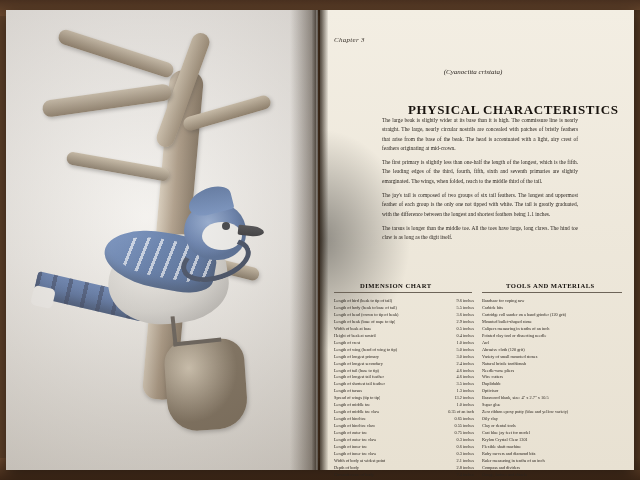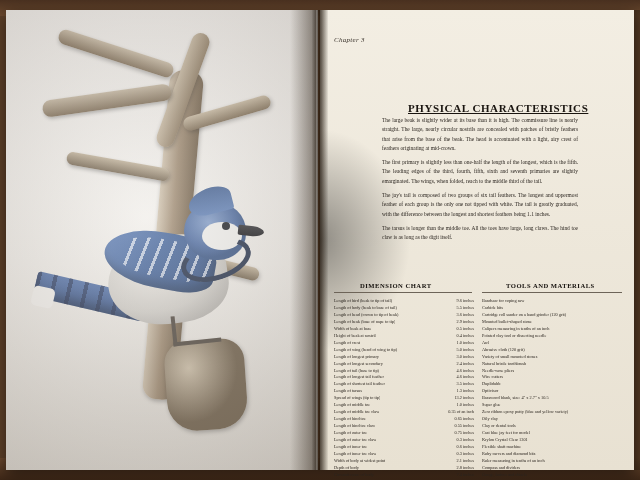--- a/index.html
+++ b/index.html
@@ -235,25 +235,24 @@
   }
   .latin {
     position: absolute; left: 0; right: 8px; top: 58px;
     text-align: center;
     font-size: 7px;
     font-style: italic;
     color: #2b2520;
   }
   .sec-head {
     position: absolute;
-    font-size: 11px;
+    font-size: 13px;
     font-weight: bold;
     letter-spacing: .6px;
     color: #19140f;
-    text-decoration: underline;
   }
   #phys-head { left: 88px; top: 92px; }
   .body-col {
     position: absolute;
     left: 62px;
     top: 106px;
     width: 196px;
     font-size: 5.4px;
     line-height: 1.72;
     text-align: justify;
@@ -344,20 +343,21 @@
         </div>
 
         <div class="vignette"></div>
       </div>
       <div class="pg-shadow-left"></div>
     </div>
 
     <div class="page right">
       <div class="rp">
         <div class="chapter-no">Chapter 3</div>
+        <div class="latin">(Cyanocitta cristata)</div>
 
         <div class="sec-head" id="phys-head">PHYSICAL CHARACTERISTICS</div>
 
         <div class="body-col">
           <p>The large beak is slightly wider at its base than it is high. The commissure line is nearly straight. The large, nearly circular nostrils are concealed with patches of bristly feathers that arise from the base of the beak. The head is accentuated with a light, airy crest of feathers originating at mid-crown.</p>
           <p>The first primary is slightly less than one-half the length of the longest, which is the fifth. The leading edges of the third, fourth, fifth, sixth and seventh primaries are slightly emarginated. The wings, when folded, reach to the middle third of the tail.</p>
           <p>The jay's tail is composed of two groups of six tail feathers. The longest and uppermost feather of each group is the only one not tipped with white. The tail is greatly graduated, with the difference between the longest and shortest feathers being 1.1 inches.</p>
           <p>The tarsus is longer than the middle toe. All the toes have large, long claws. The hind toe claw is as long as the digit itself.</p>
         </div>
 

